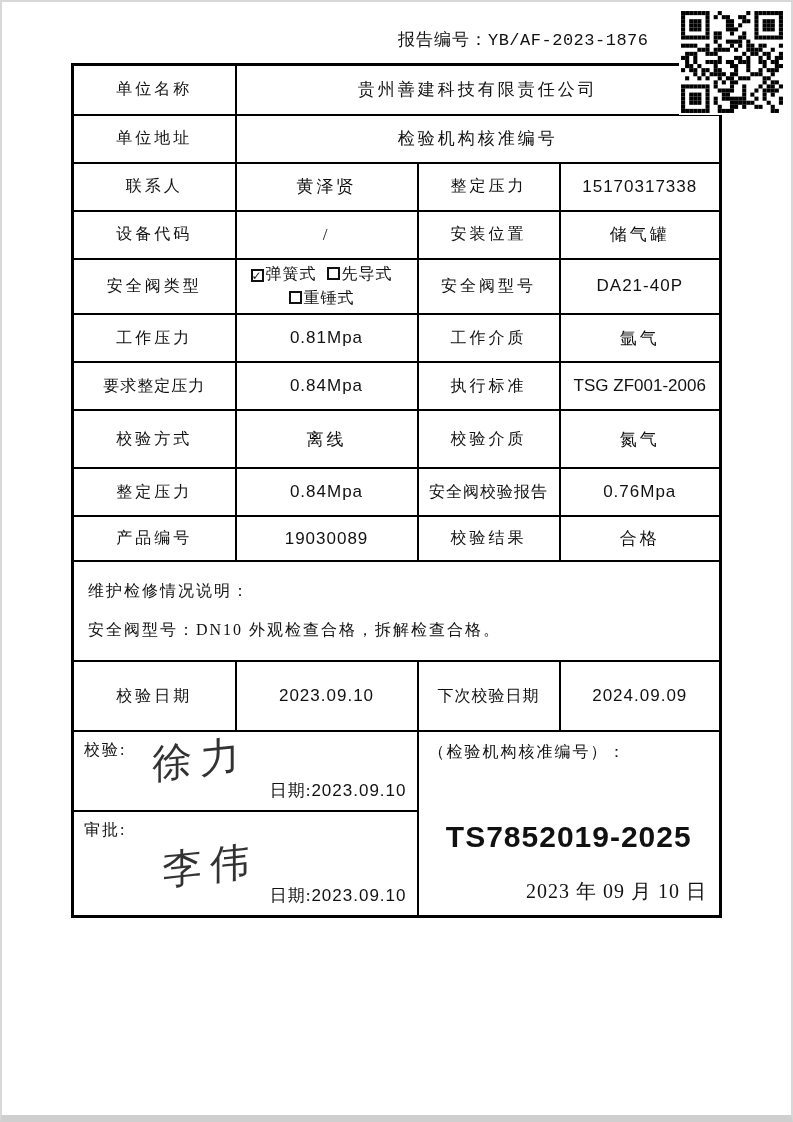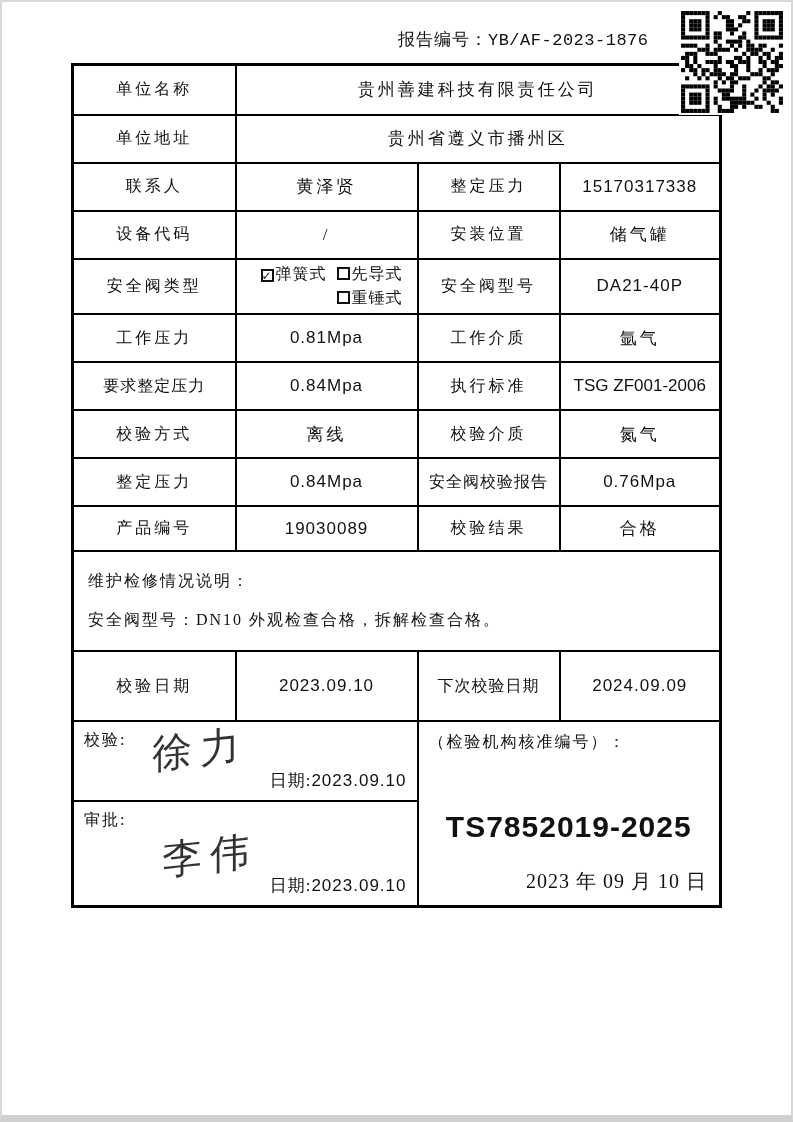--- a/index.html
+++ b/index.html
@@ -20,21 +20,21 @@
   }
   .report-line .num { font-family:Liberation Mono, monospace; letter-spacing:0.5px;margin-top:35px; }
   table.form {
     width:648px; margin:12px auto 0; border-collapse:collapse; table-layout:fixed;
     border:3px solid #000;
   }
   td { border:2px solid #000; text-align:center; vertical-align:middle; padding:2px 4px; }
   .lbl  { font-size:16px; letter-spacing:3px; }
   .cn-val { font-size:17px; letter-spacing:3px; }
   .num  { font-family:"Liberation Sans", sans-serif; font-size:17px; letter-spacing:1px; }
-  .cb-cell { text-align:right; font-size:16px; line-height:1.55; letter-spacing:1px; }
+  .cb-cell { text-align:center; font-size:16px; line-height:1.55; letter-spacing:1px; }
   .cb {
     display:inline-flex; width:13px; height:13px; border:2px solid #111;
     vertical-align:-1px; margin-right:2px; align-items:center; justify-content:center;
     font-size:12px; line-height:1; font-family:"DejaVu Sans", sans-serif;
   }
   .cb.checked::after { content:"\2713"; }
   .cb-opt { margin-right:10px; white-space:nowrap; }
   .note-cell { text-align:left; padding:12px 14px; font-size:16px; letter-spacing:2px; }
   .note-cell .line2 { margin-top:18px; }
   .sig-cell { position:relative; text-align:left; padding:0; }
@@ -379,21 +379,21 @@
       </colgroup>
 
     <tbody>
         <tr style="height:50px">
       <td class="lbl">单位名称</td>
       <td class="cn-val" colspan="3">贵州善建科技有限责任公司</td>
     </tr>
 
     <tr style="height:48px">
       <td class="lbl">单位地址</td>
-      <td class="cn-val" colspan="3">贵州省遵义市播州区</td>
+      <td class="cn-val" colspan="3">检验机构核准编号</td>
     </tr>
 
     <tr style="height:48px">
       <td class="lbl">联系人</td>
       <td class="cn-val">黄泽贤</td>
       <td class="lbl">整定压力</td>
       <td class="num">15170317338</td>
     </tr>
 
     <tr style="height:48px">
@@ -420,21 +420,21 @@
       <td class="cn-val">氩气</td>
     </tr>
 
     <tr style="height:48px">
       <td class="lbl" style="letter-spacing:1px">要求整定压力</td>
       <td class="num">0.84Mpa</td>
       <td class="lbl">执行标准</td>
       <td class="num" style="letter-spacing:0">TSG ZF001-2006</td>
     </tr>
 
-    <tr style="height:48px">
+    <tr style="height:58px">
       <td class="lbl">校验方式</td>
       <td class="cn-val">离线</td>
       <td class="lbl">校验介质</td>
       <td class="cn-val">氮气</td>
     </tr>
 
     <tr style="height:48px">
       <td class="lbl">整定压力</td>
       <td class="num">0.84Mpa</td>
       <td class="lbl" style="letter-spacing:1px">安全阀校验报告</td>

